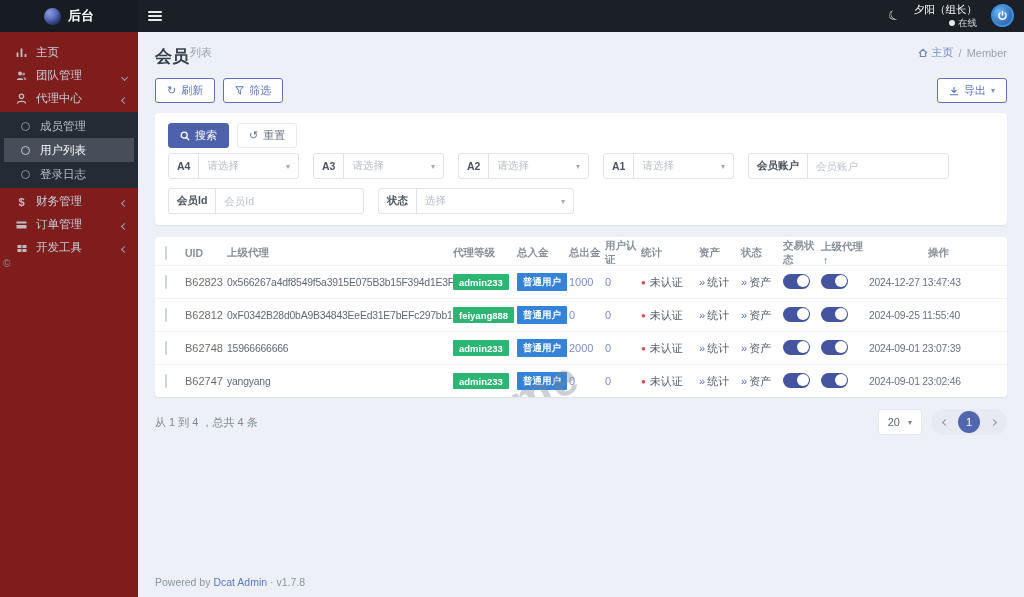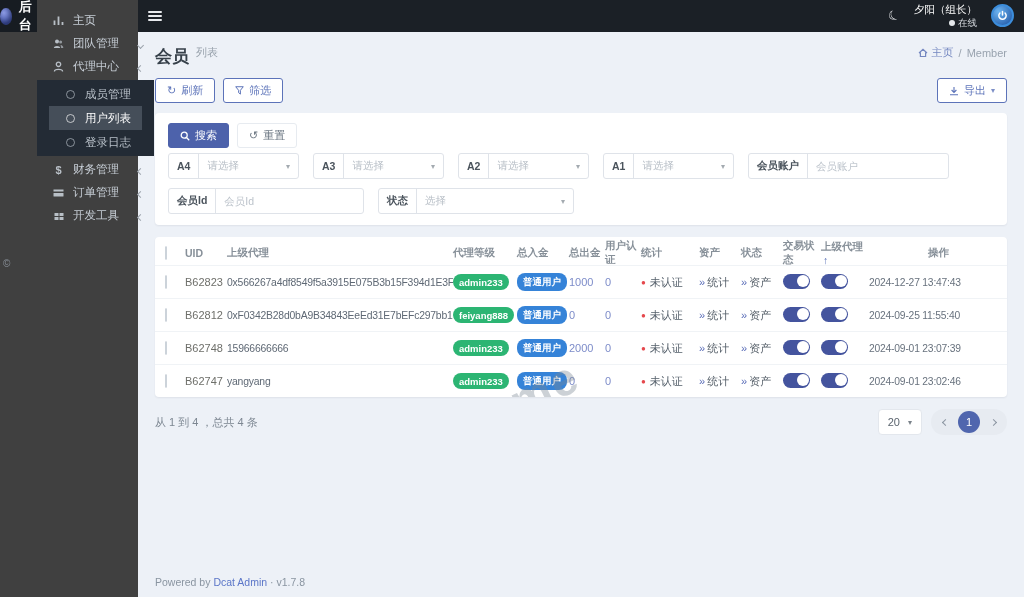--- a/index.html
+++ b/index.html
@@ -1,31 +1,31 @@
 <!DOCTYPE html>
 <html><head>
 <meta charset="utf-8">
 <style>
   *{box-sizing:border-box;margin:0;padding:0}
   html,body{width:1024px;height:597px;overflow:hidden}
   body{font-family:"Liberation Sans","DejaVu Sans",sans-serif;font-size:12px;background:#edf1f7;color:#414f5a}
   .app{display:flex;width:100%;height:100%}
 
   
-  .sidebar{width:138px;background:#404040;flex-shrink:0;display:flex;flex-direction:row;position:relative}
+  .sidebar{width:138px;background:#7f1d1d;flex-shrink:0;display:flex;flex-direction:column;position:relative}
   .logo{height:32px;background:#171c22;display:flex;align-items:center;justify-content:center;gap:7px;color:#fff;font-weight:bold;font-size:13px;cursor:pointer}
   .logo-sphere{width:17px;height:17px;border-radius:50%;background:radial-gradient(circle at 32% 28%,#8b9ae2,#3d4fa5 72%);box-shadow:inset -2px -3px 4px rgba(0,0,0,.3)}
   .menu{padding-top:9px}
   .menu-item{height:23px;display:flex;align-items:center;padding:0 11px 0 15px;color:#c6cdd5;cursor:pointer;font-size:11.5px;gap:8px;white-space:nowrap}
   .mi-icon{width:13px;display:inline-flex;justify-content:center;opacity:.9;font-size:11px;font-weight:bold}
   .chev{margin-left:auto}
   .chevron{display:inline-block;width:5px;height:5px;border-left:1.4px solid #9aa2ab;border-bottom:1.4px solid #9aa2ab}
   .chev-left{transform:rotate(45deg)}
   .chev-down{transform:rotate(-45deg);margin-top:-2px}
-  .submenu{background:#232b35;padding:2px 12px;margin:2px 0}
+  .submenu{background:#232b35;padding:2px 4px;margin:2px 0}
   .submenu .menu-item{padding-left:15px;color:#b9c1c9;height:24px}
   .submenu .menu-item.active{background:#454e59;color:#fff}
   .ring{width:9px;height:9px;border:1.5px solid currentColor;border-radius:50%;opacity:.75}
   .side-copy{position:absolute;left:3px;top:258px;font-size:10px;color:#9aa3ae;opacity:.8}
 
   
   .main{flex:1;display:flex;flex-direction:column;min-width:0}
   .topbar{height:32px;background:#1b2026;display:flex;align-items:center;color:#fff;padding:0 10px;gap:10px;flex-shrink:0}
   .hamburger{width:14px;display:flex;flex-direction:column;gap:2.5px;cursor:pointer}
   .hamburger i{height:1.6px;background:#e8eaed;display:block;border-radius:1px}
@@ -33,21 +33,21 @@
   .moon{font-size:13px;transform:rotate(-25deg);cursor:pointer;color:#e8eaed}
   .userbox{text-align:right;font-size:10.5px;line-height:1.3;cursor:pointer}
   .online{color:#d6dadf;font-size:9.5px;display:flex;align-items:center;gap:3px;justify-content:flex-end}
   .online .dot{width:6px;height:6px;background:#e4e7ea;border-radius:50%}
   .avatar{width:23px;height:23px;border-radius:50%;background:radial-gradient(circle at 30% 30%,#6db5f2,#1b4f9e);display:flex;align-items:center;justify-content:center;border:2px solid #3c8ddb;cursor:pointer}
 
   
   .content{flex:1;padding:10px 17px 0;display:flex;flex-direction:column;overflow:hidden;position:relative}
   .page-head{display:flex;align-items:flex-start;margin:3px 0 10px}
   .page-title{font-size:17px;font-weight:bold;color:#36404a}
-  .page-sub{font-size:11px;color:#98a2ac;margin-left:7px}
+  .page-sub{font-size:11px;color:#98a2ac;margin-left:1px}
   .breadcrumb{margin-left:auto;font-size:11px;color:#99a3af;display:flex;gap:5px;align-items:center}
   .bc-home{color:#7487c0;display:flex;align-items:center;gap:4px;cursor:pointer}
 
   .tools{display:flex;gap:8px;margin-bottom:10px}
   .btn{display:inline-flex;align-items:center;gap:5px;border-radius:3px;font-size:11px;padding:0 11px;height:25px;cursor:pointer;border:1px solid transparent;background:#fff;white-space:nowrap}
   .btn-outline{border-color:#5c73b9;color:#5c73b9}
   .btn-primary{background:#4d62ab;border-color:#4d62ab;color:#fff}
   .btn-light{border-color:#e7ebf0;color:#6a7581}
   .btn-export{margin-left:auto}
   .caret{font-size:8px;color:inherit;opacity:.8}
@@ -65,21 +65,21 @@
   .w-a{width:131px}.w-account{width:201px}.w-id{width:196px}.w-status{width:196px}
 
   
   .table-card{position:relative;overflow:hidden;padding:2px 0 0}
   .thead,.trow{display:grid;grid-template-columns:30px 42px 226px 64px 52px 36px 36px 58px 42px 42px 38px 48px 100px 1fr;align-items:center}
   .thead{height:26px;font-size:10.5px;color:#879099;font-weight:bold}
   .trow{height:33px;border-top:1px solid #f0f3f6;font-size:11px;color:#545f6a}
   .cb{width:13px;height:13px;border:1px solid #ccd3da;border-radius:2px;background:#fff;margin-left:10px;cursor:pointer}
   .uid{color:#6e6f6a}
   .uname{font-size:10.4px;letter-spacing:-.2px;color:#5f6975;overflow:hidden;white-space:nowrap}
-  .badge{display:inline-block;padding:2.5px 6px;border-radius:8px;color:#fff;font-size:9.5px;font-weight:bold;white-space:nowrap}
+  .badge{display:inline-block;padding:2.5px 6px;border-radius:1px;color:#fff;font-size:9.5px;font-weight:bold;white-space:nowrap}
   .badge-green{background:#2cb573}
   .badge-blue{background:#3583d8}
   .num{color:#7d8cc9}
   .auth{white-space:nowrap}
   .auth .adot{color:#e5484d;font-size:8px;margin-right:4px;vertical-align:1px}
   .rlink{color:#525c66;cursor:pointer;white-space:nowrap}
   .rlink .gg{color:#5a6db8;margin-right:2px}
   .toggle{width:27px;height:15px;border-radius:8px;background:#44549e;position:relative;cursor:pointer;display:inline-block}
   .toggle::after{content:"";position:absolute;right:1.5px;top:1.5px;width:12px;height:12px;border-radius:50%;background:#fff}
   .created{color:#68727e;font-size:10.3px;letter-spacing:-.2px;white-space:nowrap}

